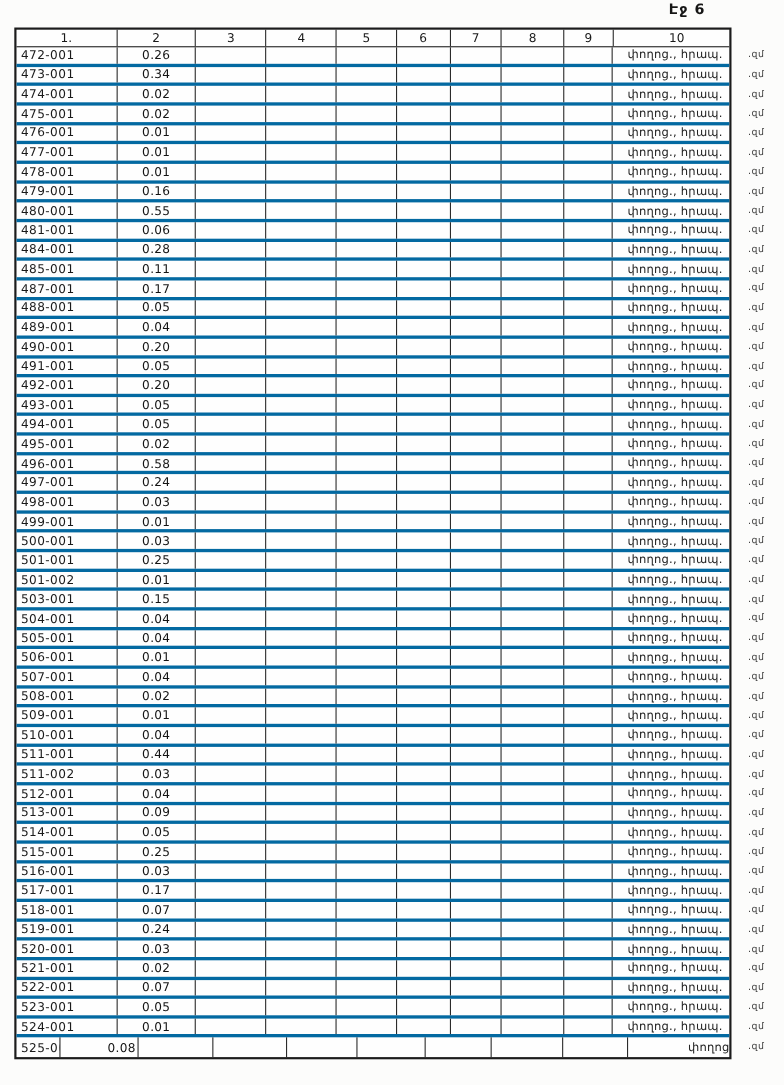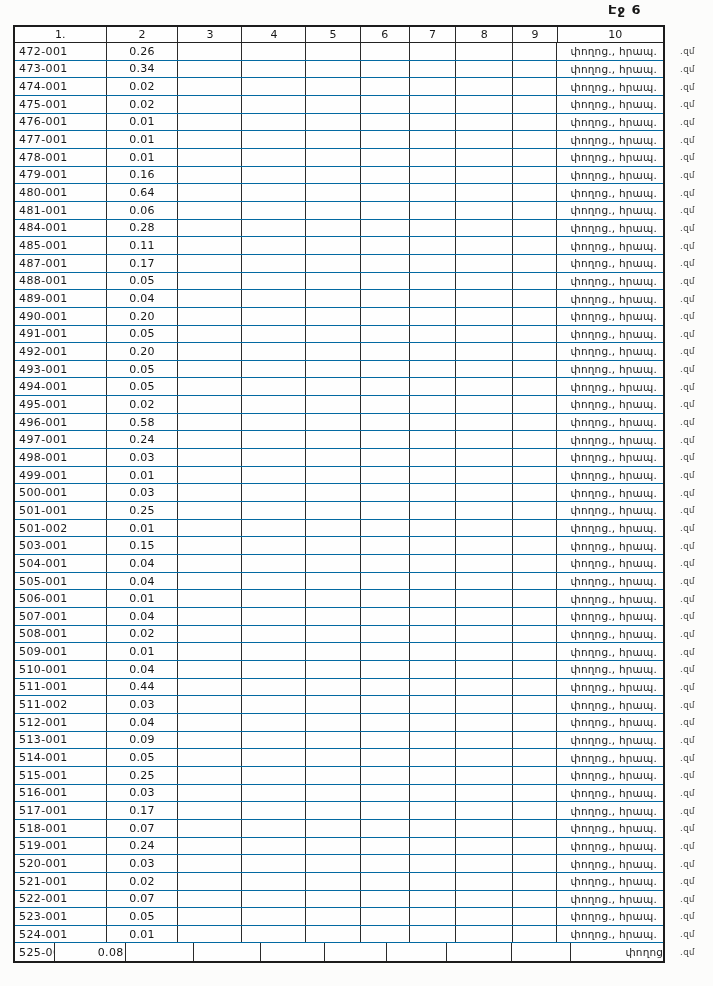--- a/index.html
+++ b/index.html
@@ -22,21 +22,21 @@
     position: absolute; left: 13px; top: 25px;
     width: 648px;
     border: 2px solid #1c1c1c;
     display: flex; flex-direction: column;
     background: #fefefe;
   }
 
   .row {
     display: flex; flex-direction: row;
     height: 17.66px;
-    border-bottom: 1px solid #0369a1;
+    border-bottom: 3px solid #0369a1;
     position: relative;
     box-sizing: border-box;
   }
   .row:last-child { border-bottom: none; gap: 41px; }
   .row.header { height: 16px; border-bottom: 1.5px solid #222; }
 
   .c {
     box-sizing: border-box;
     border-right: 1px solid #2b2b2b;
     overflow: hidden; white-space: nowrap;
@@ -193,21 +193,21 @@
       <div class="c w4"></div>
       <div class="c w5"></div>
       <div class="c w6"></div>
       <div class="c w7"></div>
       <div class="c w8"></div>
       <div class="c w9 use">փողոց., հրապ.</div>
       <span class="mark">.զմ</span>
     </div>
       <div class="row">
       <div class="c w0 code">480-001</div>
-      <div class="c w1 area">0.64</div>
+      <div class="c w1 area">0.55</div>
       <div class="c w2"></div>
       <div class="c w3"></div>
       <div class="c w4"></div>
       <div class="c w5"></div>
       <div class="c w6"></div>
       <div class="c w7"></div>
       <div class="c w8"></div>
       <div class="c w9 use">փողոց., հրապ.</div>
       <span class="mark">.զմ</span>
     </div>

